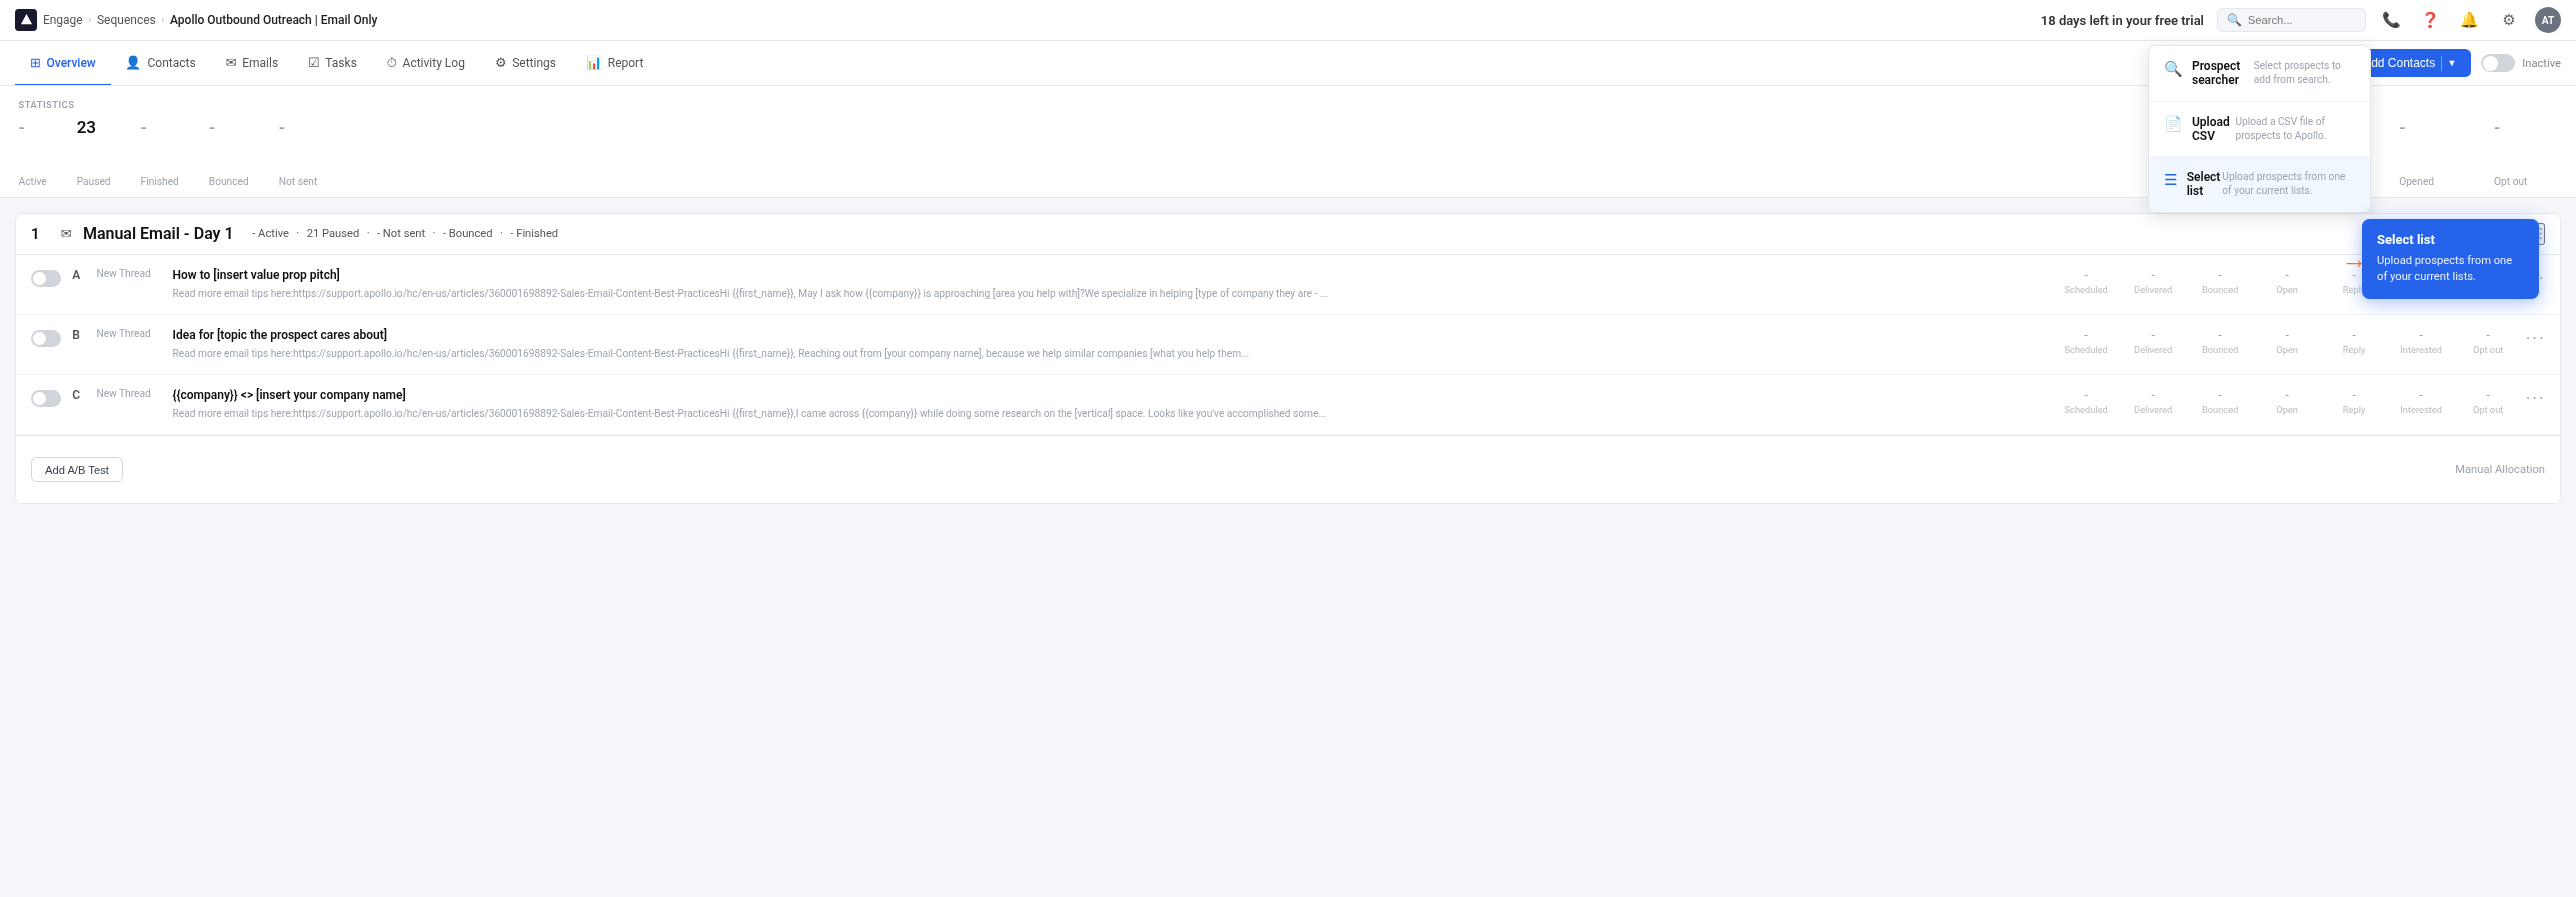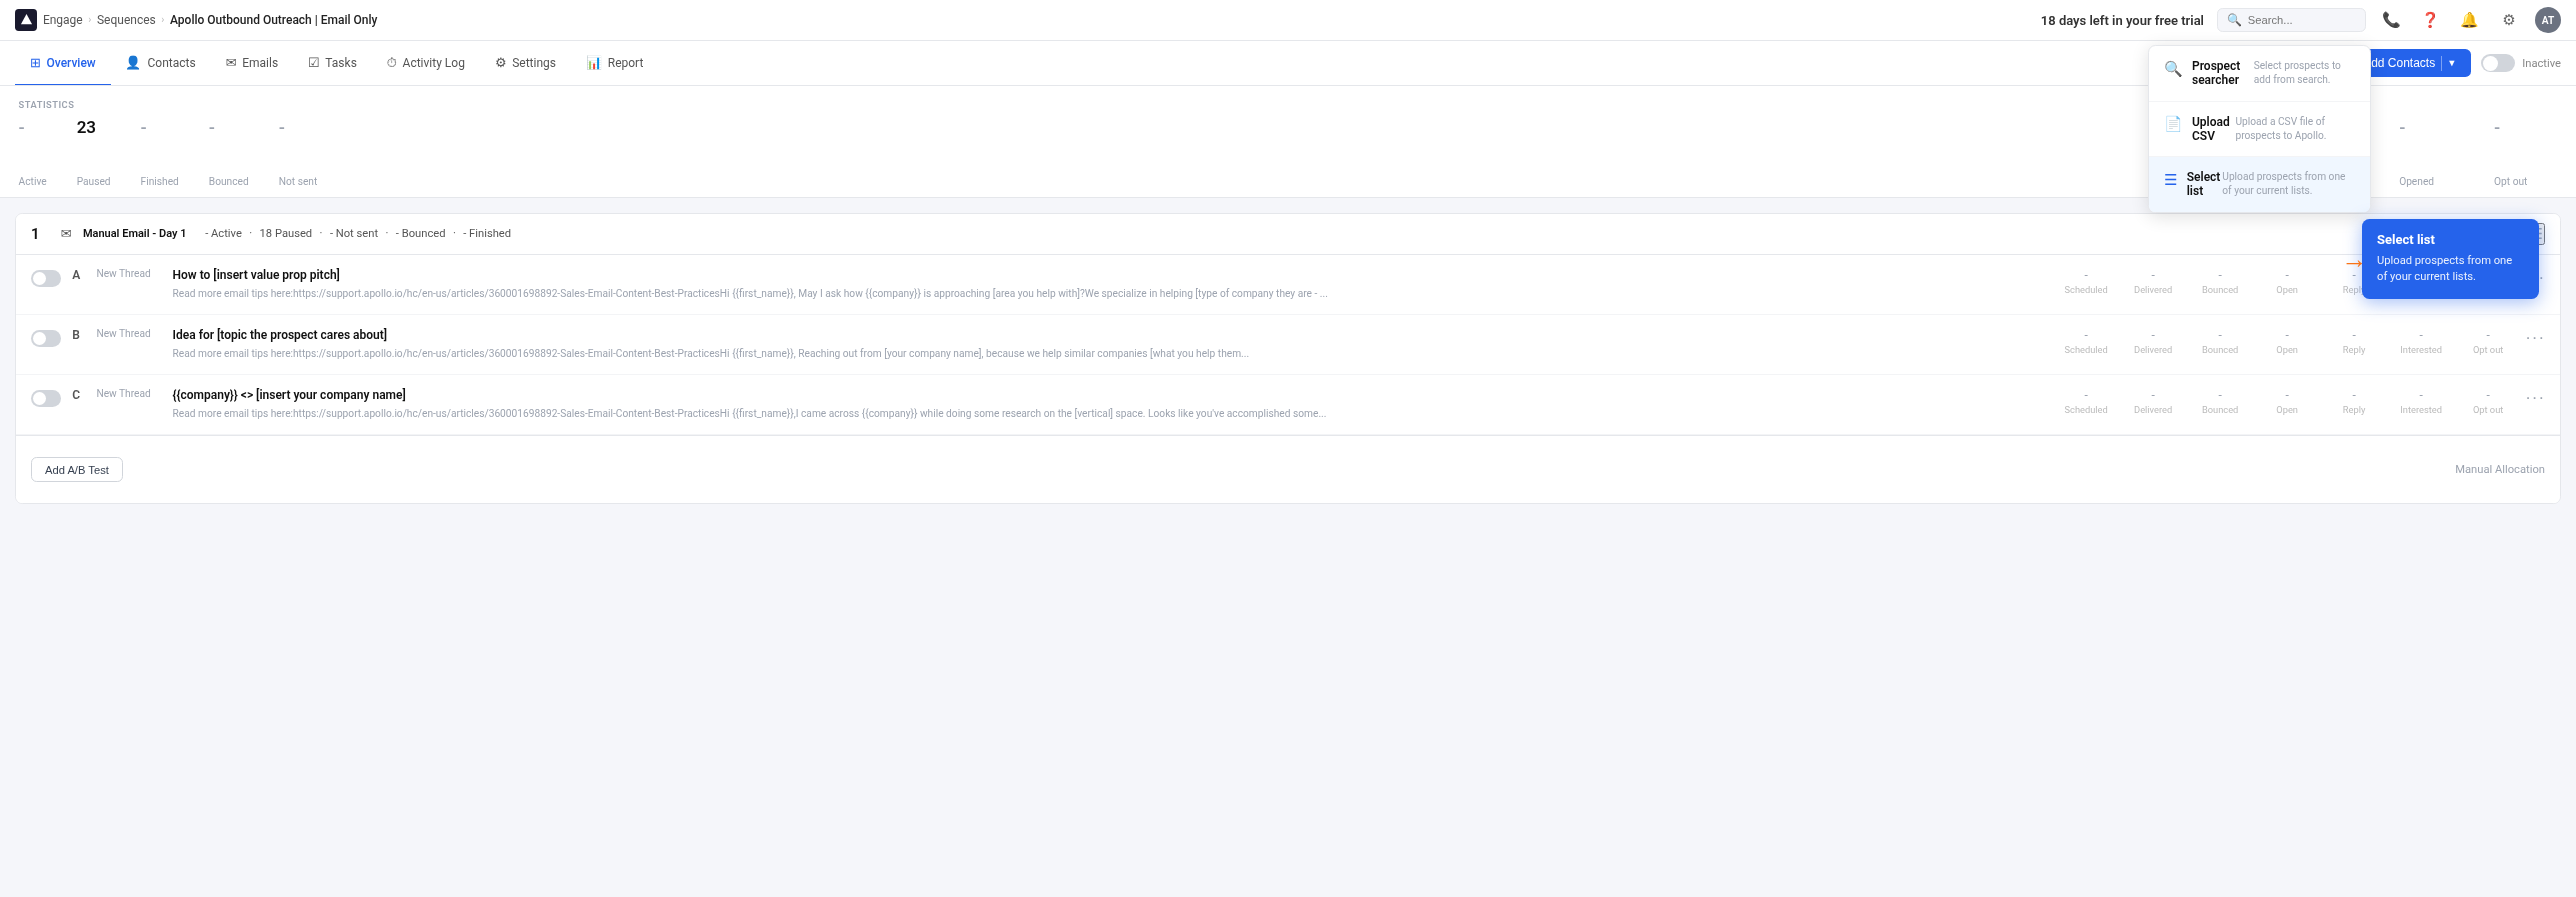--- a/index.html
+++ b/index.html
@@ -81,21 +81,21 @@
       background: #fff; border: 0.9px solid #e5e7eb; border-radius: 7.4px;
       overflow: hidden; margin-bottom: 15px;
     }
     .sequence-header {
       display: flex; align-items: center; gap: 11.2px;
       padding: 9.3px 15px; border-bottom: 0.9px solid #e5e7eb;
       background: #fff;
     }
     .seq-num { font-size: 15px; font-weight: 600; color: #111; min-width: 18.6px; }
     .seq-icon { font-size: 13px; color: #555; }
-    .seq-title { font-size: 11px; font-weight: 600; color: #111; }
+    .seq-title { font-size: 16px; font-weight: 600; color: #111; }
     .seq-stats { display: flex; align-items: center; gap: 7.4px; font-size: 11.2px; color: #9ca3af; margin-left: 7.4px; }
     .seq-stats span { color: #555; }
     .red-badge { background: #ef4444; color: #fff; font-size: 9.3px; font-weight: 700; padding: 1.9px 6.5px; border-radius: 0; margin-left: auto; }
     .more-dots { background: none; border: none; cursor: pointer; color: #9ca3af; font-size: 17px; letter-spacing: 0.9px; }
     .drag-handle { color: #9ca3af; font-size: 15px; cursor: grab; }
 
     
     .email-row {
       display: flex; align-items: flex-start; gap: 11.2px;
       padding: 13px 15px; border-bottom: 0.9px solid #f3f4f6;
@@ -287,21 +287,21 @@
   <div class="main">
     <div class="sequence-block">
 
       <div class="sequence-header">
         <span class="seq-num">1</span>
         <span class="seq-icon">✉</span>
         <span class="seq-title">Manual Email - Day 1</span>
         <div class="seq-stats">
           <span>- Active</span>
           <span>·</span>
-          <span>18 Paused</span>
+          <span>21 Paused</span>
           <span>·</span>
           <span>- Not sent</span>
           <span>·</span>
           <span>- Bounced</span>
           <span>·</span>
           <span>- Finished</span>
         </div>
         <span class="red-badge">hi</span>
         <button class="more-dots" style="margin-left:7.4px;">···</button>
         <button class="drag-handle">☰</button>

